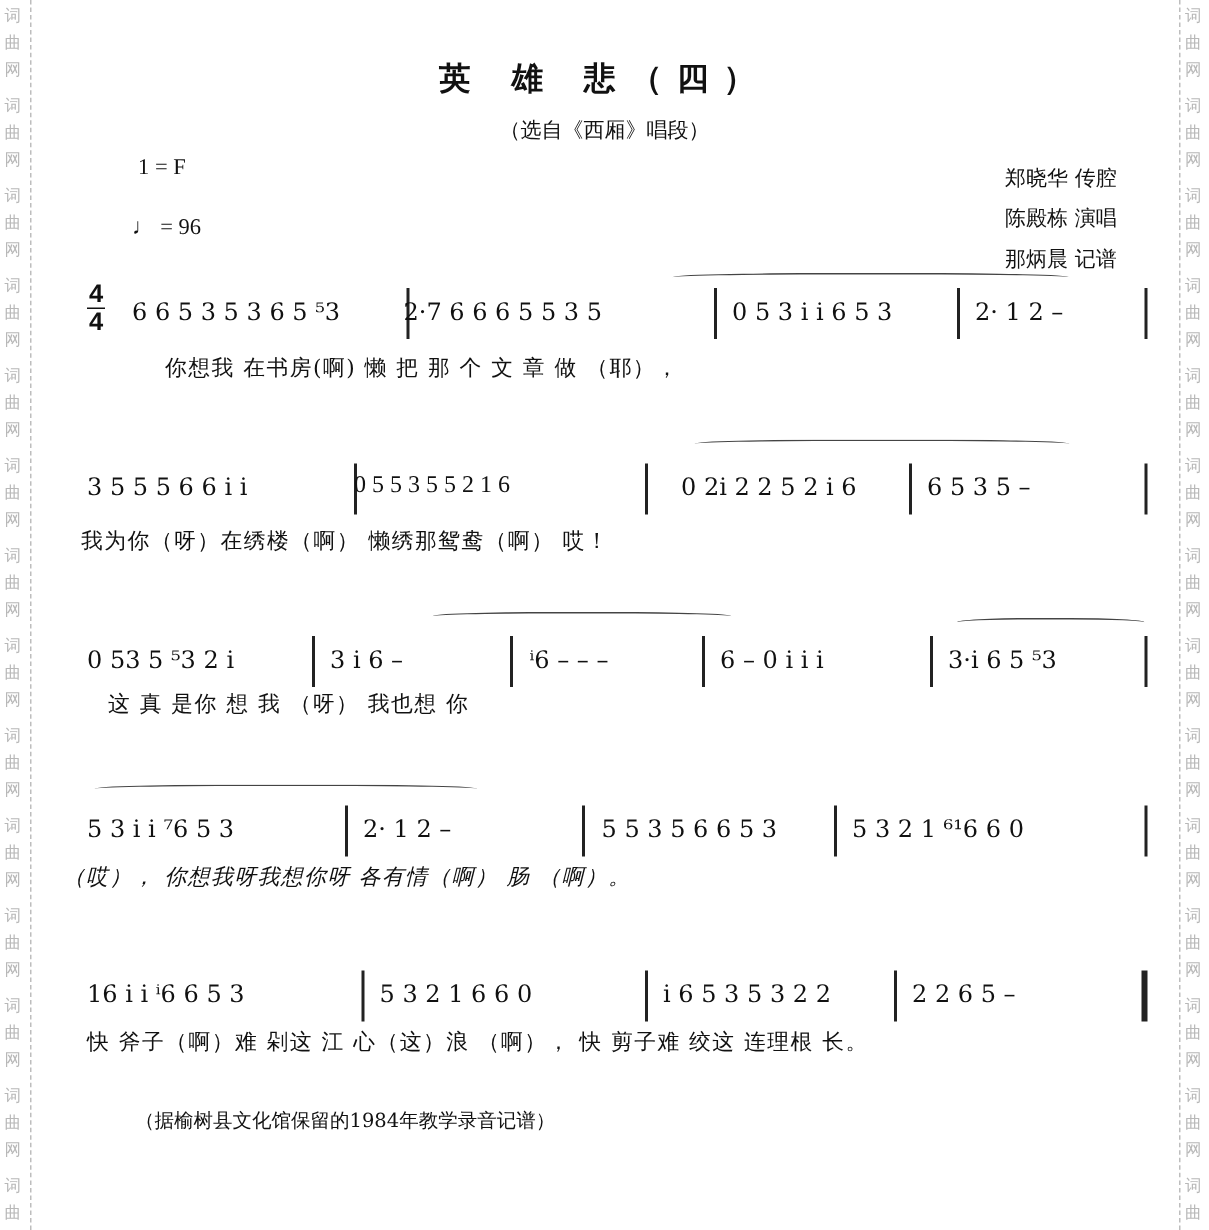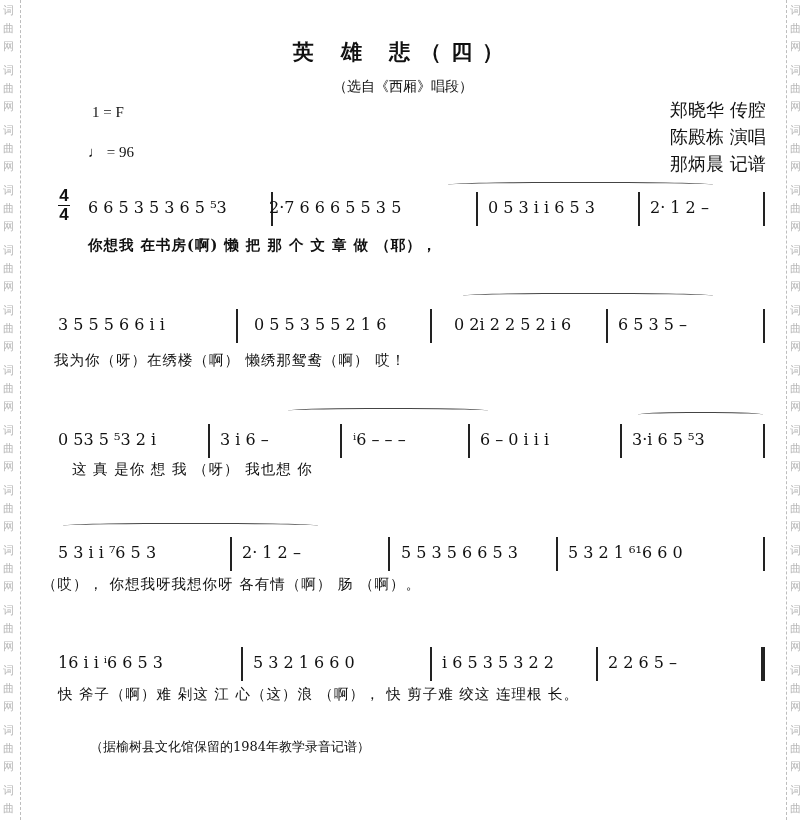--- a/index.html
+++ b/index.html
@@ -7,21 +7,21 @@
          font-family:"DejaVu Serif", serif; color:#111; }
   .wm { position:absolute; top:0; width:20px; height:820px; }
   .wm.left { left:0; border-right:1px dashed #bdbdbd; }
   .wm.right { left:786px; border-left:1px dashed #bdbdbd; }
   .wm .grp { position:absolute; left:3px; font-size:11px; line-height:18px; color:#b8b8b8;
              font-family:"DejaVu Sans", sans-serif; }
   .title { position:absolute; left:0; width:806px; top:38px; text-align:center;
            font-size:21px; font-weight:bold; letter-spacing:10px; }
   .subtitle { position:absolute; left:0; width:806px; top:78px; text-align:center; font-size:14px; }
   .meta { position:absolute; font-size:15px; font-family:"Liberation Serif", serif; }
-  .credits { position:absolute; left:670px; top:96px; font-size:18px; line-height:27px; }
+  .credits { position:absolute; left:670px; top:106px; font-size:14px; line-height:27px; }
   .credits div { white-space:nowrap; }
   .timesig { position:absolute; left:58px; top:188px; font-family:"Liberation Sans", sans-serif;
              font-weight:bold; font-size:17px; text-align:center; line-height:16px; }
   .timesig .bar { border-top:1.5px solid #111; width:12px; margin:1px auto; }
   .row { position:absolute; left:55px; width:715px; }
   .barline { position:absolute; width:1.5px; background:#222; height:34px; }
   .barline.final { width:4px; }
   .lyrics { position:absolute; left:0; top:44px; white-space:nowrap; font-size:14.5px;
             font-family:"DejaVu Serif", serif; letter-spacing:1px; }
   .slur { position:absolute; border-top:1px solid #444; border-radius:40% 40% 0 0; height:6px; }
@@ -83,28 +83,28 @@
 <div class="row" style="top:198px; left:88px; width:680px;">
   <div class="slur" style="left:360px; top:-16px; width:265px;"></div>
   <div class="note-seg" style="left:0;">6 6 5 3 5 3 6  5 ⁵3</div>
   <div class="barline" style="left:183px; top:-6px;"></div>
   <div class="note-seg" style="left:181px;">2·7 6 6 6 5 5 3 5</div>
   <div class="barline" style="left:388px; top:-6px;"></div>
   <div class="note-seg" style="left:400px;">0 5 3 i i 6 5 3</div>
   <div class="barline" style="left:550px; top:-6px;"></div>
   <div class="note-seg" style="left:562px;">2·  1 2  –</div>
   <div class="barline" style="left:675px; top:-6px;"></div>
-  <div class="lyrics" style="left:0; top:38px;font-weight:bold;">你想我   在书房(啊)    懒 把 那 个 文 章 做 （耶），</div>
+  <div class="lyrics" style="left:22px; top:38px;">你想我   在书房(啊)    懒 把 那 个 文 章 做 （耶），</div>
 </div>
 
 <div class="row" style="top:315px; left:58px; width:710px;">
   <div class="slur" style="left:405px; top:-22px; width:250px;"></div>
   <div class="note-seg" style="left:0;">3 5 5  5  6 6 i  i</div>
   <div class="barline" style="left:178px; top:-6px;"></div>
-  <div class="note-seg" style="left:196px;">0 5 5 3 5 5  2 1 6</div>
+  <div class="note-seg" style="left:178px;font-family:Liberation Serif, serif;">0 5 5 3 5 5  2 1 6</div>
   <div class="barline" style="left:372px; top:-6px;"></div>
   <div class="note-seg" style="left:396px;">0 2i 2 2 5 2 i 6</div>
   <div class="barline" style="left:548px; top:-6px;"></div>
   <div class="note-seg" style="left:560px;">6 5   3 5   –</div>
   <div class="barline" style="left:705px; top:-6px;"></div>
   <div class="lyrics" style="left:-4px; top:36px;">我为你（呀）在绣楼（啊）    懒绣那鸳鸯（啊）        哎！</div>
 </div>
 
 <div class="row" style="top:430px; left:58px; width:710px;">
   <div class="slur" style="left:230px; top:-22px; width:200px;"></div>
@@ -125,21 +125,21 @@
 <div class="row" style="top:543px; left:58px; width:710px;">
   <div class="slur" style="left:5px; top:-20px; width:255px;"></div>
   <div class="note-seg" style="left:0;text-align:right;">5   3 i i ⁷6 5 3</div>
   <div class="barline" style="left:172px; top:-6px;"></div>
   <div class="note-seg" style="left:184px;">2·   1 2   –</div>
   <div class="barline" style="left:330px; top:-6px;"></div>
   <div class="note-seg" style="left:343px;">5 5 3 5 6 6 5 3</div>
   <div class="barline" style="left:498px; top:-6px;"></div>
   <div class="note-seg" style="left:510px;">5 3 2  1  ⁶¹6   6 0</div>
   <div class="barline" style="left:705px; top:-6px;"></div>
-  <div class="lyrics" style="left:-16px; top:32px;">（哎），                                         你想我呀我想你呀    各有情（啊） 肠 （啊）。</div>
+  <div class="lyrics" style="left:-16px; top:32px;font-style:italic;">（哎），                                         你想我呀我想你呀    各有情（啊） 肠 （啊）。</div>
 </div>
 
 <div class="row" style="top:653px; left:58px; width:710px;">
   <div class="note-seg" style="left:0;">16 i  i ⁱ6  6   5 3</div>
   <div class="barline" style="left:183px; top:-6px;"></div>
   <div class="note-seg" style="left:195px;">5 3 2  1  6   6 0</div>
   <div class="barline" style="left:372px; top:-6px;"></div>
   <div class="note-seg" style="left:384px;">i 6 5 3 5 3 2 2</div>
   <div class="barline" style="left:538px; top:-6px;"></div>
   <div class="note-seg" style="left:550px;">2 2 6   5   –</div>

